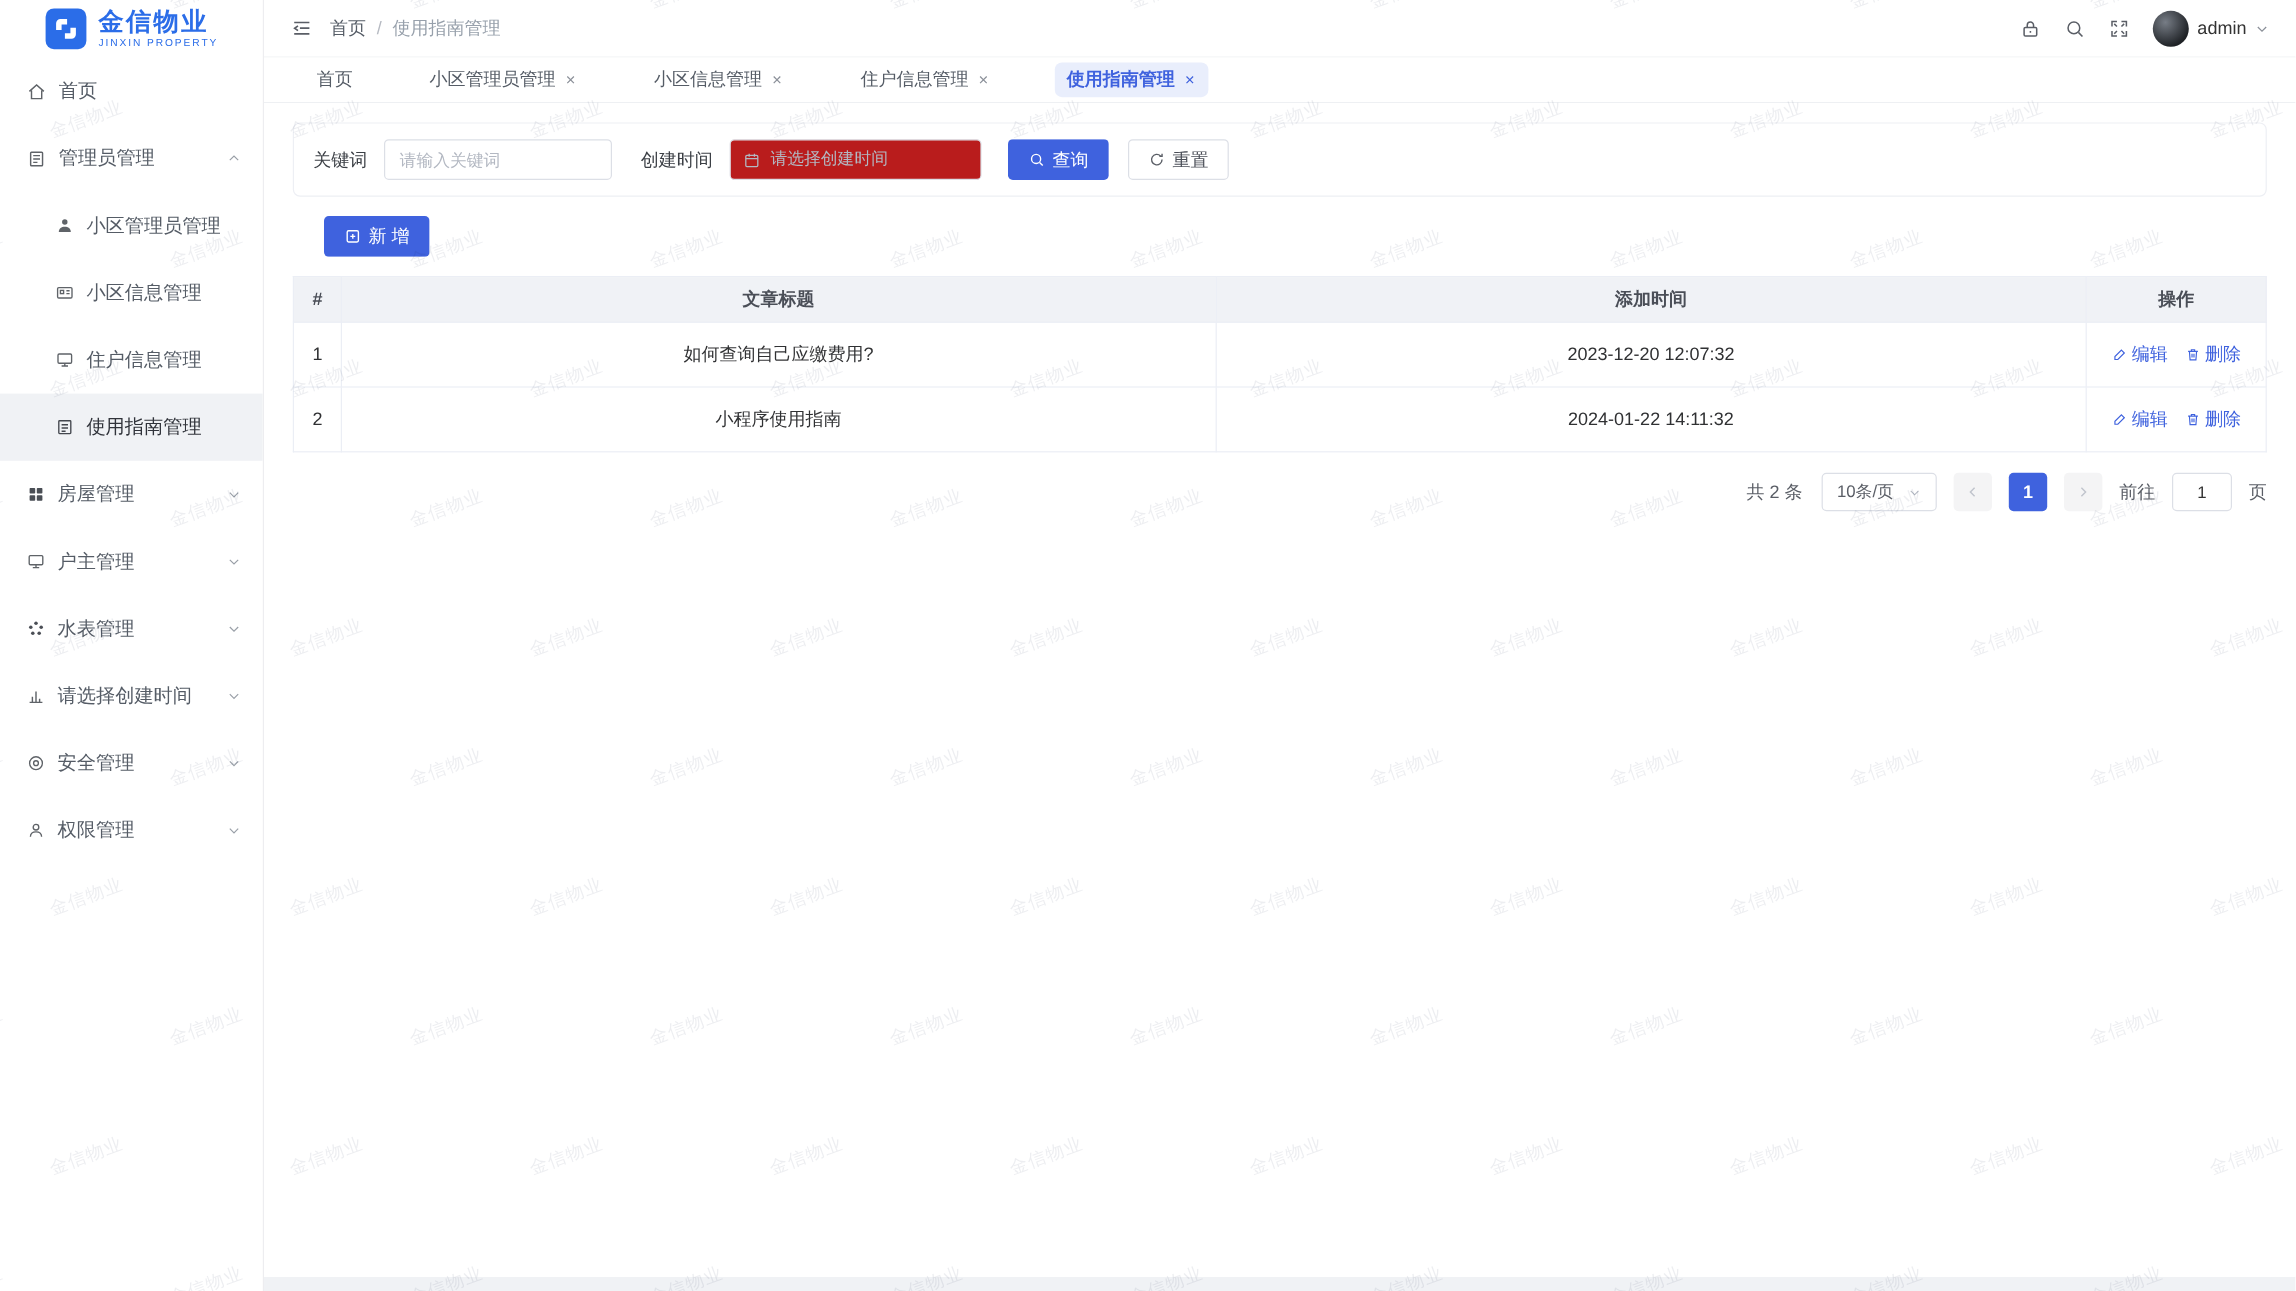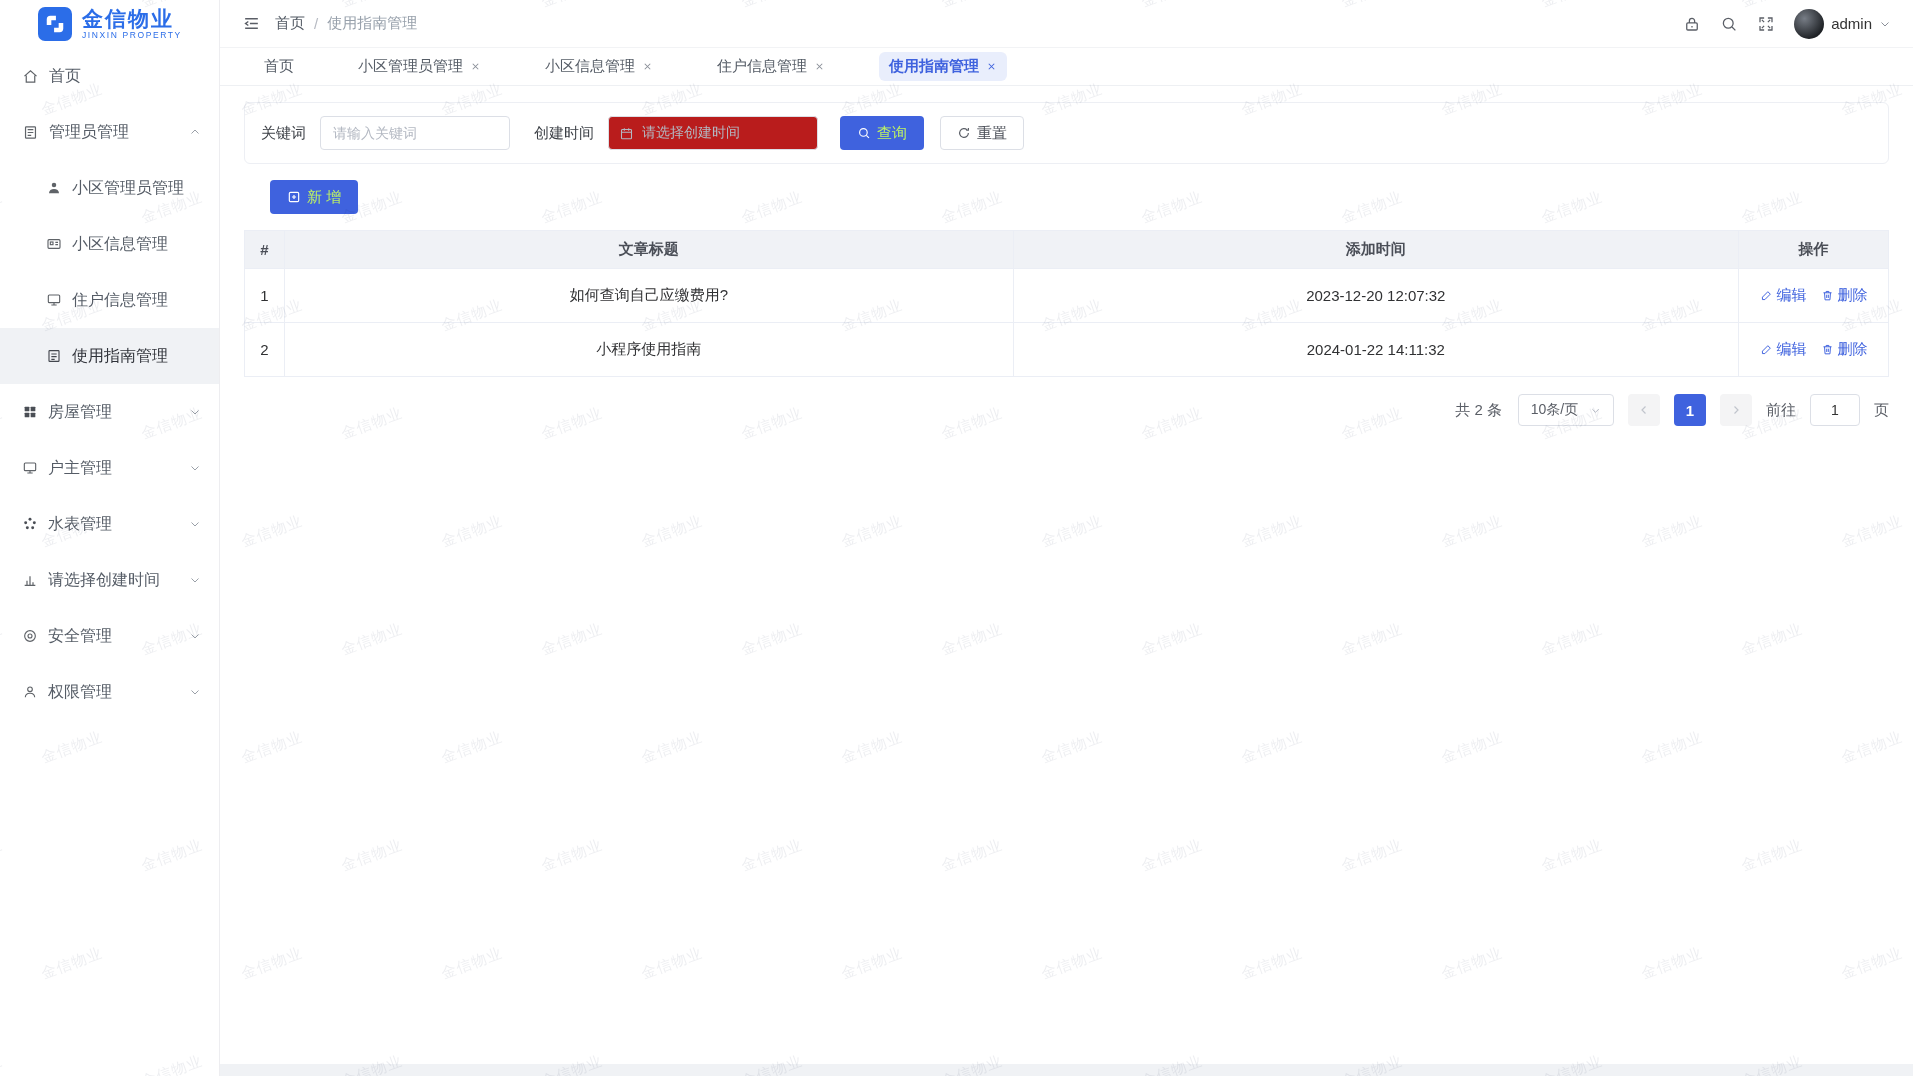--- a/index.html
+++ b/index.html
@@ -50,21 +50,21 @@
 
   
   .content { flex:1; padding:16px 24px 0 24px; background:#fff; position:relative; }
   .filter-card { border:1px solid #edeff4; border-radius:6px; padding:13px 16px; display:flex; align-items:center; gap:12px; margin-bottom:16px; }
   .f-label { font-size:15px; color:#3b3f45; margin-right:2px; }
   .f-label.second { margin-left:12px; }
   .text-input { width:190px; height:34px; border:1px solid #dcdfe6; border-radius:4px; padding:0 12px; font-size:14px; color:#333; outline:none; background:#fff; font-family:inherit; }
   .text-input::placeholder { color:#b3b8c2; }
   .date-input { width:210px; height:34px; border:1px solid #dcdfe6; border-radius:4px; display:flex; align-items:center; gap:8px; padding:16px 10px; color:#b3b8c2; font-size:14px; background:#b91c1c; }
   .btn { height:34px; border-radius:4px; display:inline-flex; align-items:center; gap:6px; font-size:15px; padding:0 16px; cursor:pointer; border:1px solid transparent; font-family:inherit; }
-  .btn-primary { background:var(--primary); color:#bef264; margin-left:10px; }
+  .btn-primary { background:var(--primary); color:#ffffff; margin-left:10px; }
   .btn-plain { background:#fff; color:#4a4e57; border-color:#dcdfe6; margin-left:4px; }
   .add-row { margin:0 0 16px 26px; }
 
   
   table { width:100%; border-collapse:collapse; table-layout:fixed; }
   th, td { border:1px solid #ebeef5; text-align:center; }
   th { background:#f0f2f6; height:38px; font-size:15px; color:#4a4e57; font-weight:bold; }
   td { height:54px; font-size:15px; color:#303133; background:#fff; }
   .col-idx { width:40px; }
   .col-title { width:44.4%; }

